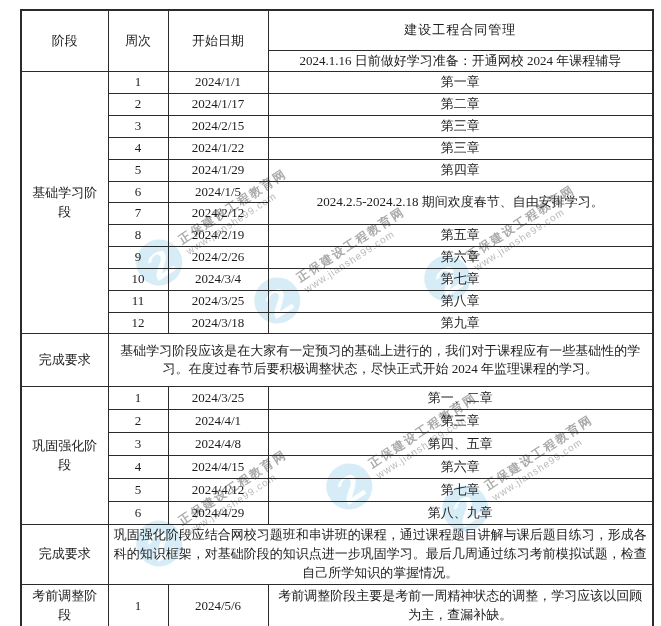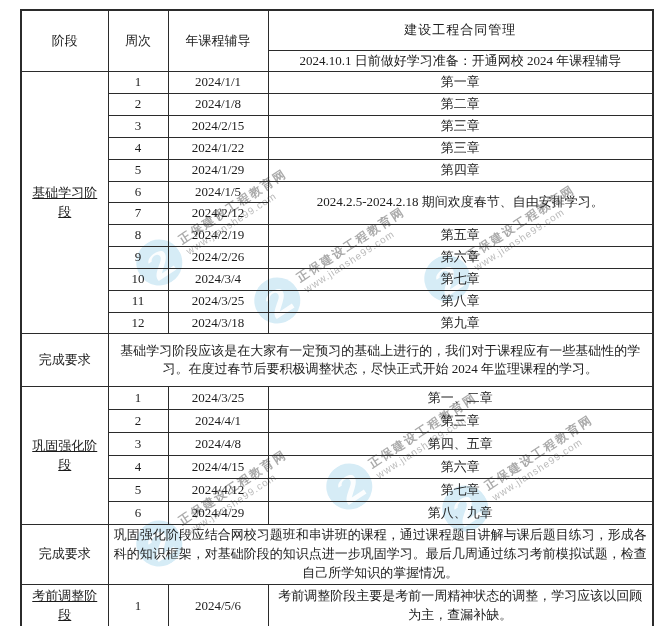--- a/index.html
+++ b/index.html
@@ -37,21 +37,21 @@
   }
   tr.h-course  { height: 40px; }
   tr.h-prep    { height: 21px; }
   tr.base-row  { height: 21px; }
   tr.req-row-1 { height: 53px; }
   tr.cons-row  { height: 23px; }
   tr.req-row-2 { height: 58px; }
   tr.pre-row   { height: 44px; }
 
   .course-title { font-weight: bold; letter-spacing: 1px; }
-  .stage-cell   { padding: 0 12px; line-height: 1.6; text-decoration: underline; }
+  .stage-cell   { padding: 0 12px; line-height: 1.6; }
   .req-text     { padding: 3px 10px; line-height: 1.7; text-align: center; }
   .pre-text     { padding: 2px 10px; line-height: 1.7; text-align: center; }
 
   
   .wm {
     position: absolute;
     display: flex;
     align-items: center;
     gap: 6px;
     transform: rotate(-33deg);
@@ -147,36 +147,36 @@
     <col style="width:87px">
       <col style="width:60px">
       <col style="width:100px">
       <col style="width:385px">
   </colgroup>
 
   <tbody>
       <tr class="h-course">
     <th rowspan="2">阶段</th>
     <th rowspan="2">周次</th>
-    <th rowspan="2">年课程辅导</th>
+    <th rowspan="2">开始日期</th>
     <th class="course-title">建设工程合同管理</th>
   </tr>
   <tr class="h-prep">
-    <td>2024.10.1 日前做好学习准备：开通网校 2024 年课程辅导</td>
+    <td>2024.1.16 日前做好学习准备：开通网校 2024 年课程辅导</td>
   </tr>
 
   <tr class="base-row">
     <td rowspan="12" class="stage-cell">基础学习阶段</td>
     <td>1</td>
     <td>2024/1/1</td>
     <td>第一章</td>
   </tr>
   <tr class="base-row">
     <td>2</td>
-    <td>2024/1/8</td>
+    <td>2024/1/17</td>
     <td>第二章</td>
   </tr>
   <tr class="base-row">
     <td>3</td>
     <td>2024/2/15</td>
     <td>第三章</td>
   </tr>
   <tr class="base-row">
     <td>4</td>
     <td>2024/1/22</td>

